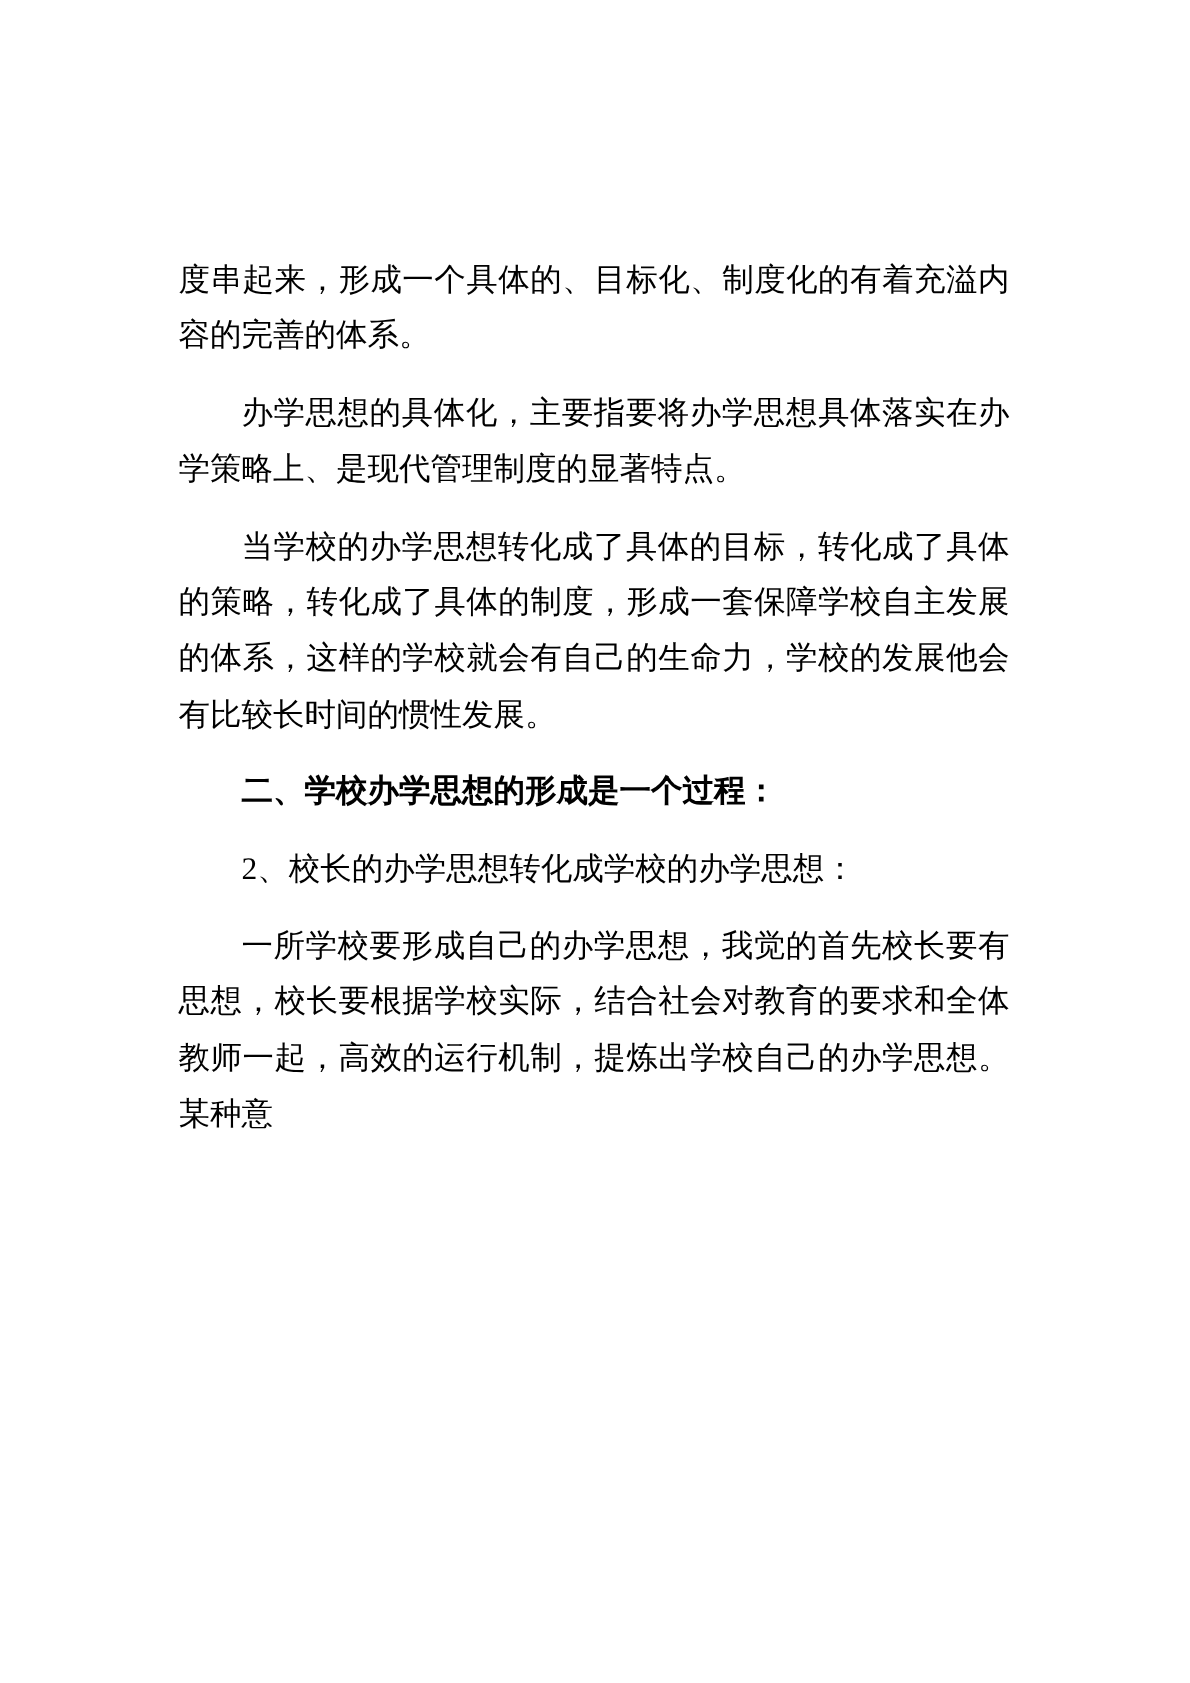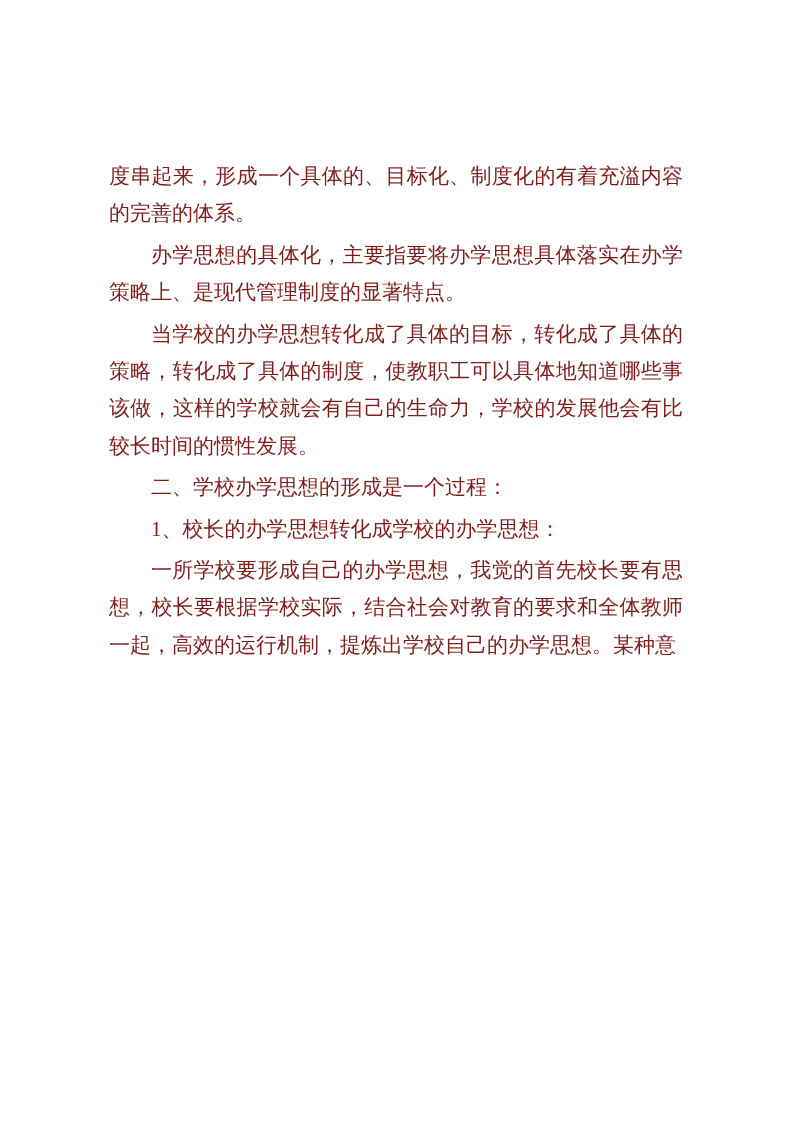--- a/index.html
+++ b/index.html
@@ -14,41 +14,41 @@
     background: #ffffff;
     overflow: hidden;
   }
   .doc-content {
     position: absolute;
     left: 105px;
     top: 154px;
     width: 582px;
   }
   .para {
-    margin: 4px;
+    margin: 14px;
     padding: 0;
     font-family: "Liberation Serif", "DejaVu Serif", serif;
     font-size: 21px;
     line-height: 37.4px;
-    color: #7f1d1d;
+    color: #000000;
     text-align: justify;
     word-break: break-all;
   }
   .para.indent {
     text-indent: 2em;
   }
   .para.heading {
-    font-weight: 400;
+    font-weight: 700;
   }
 </style>
 </head>
 <body>
 
 <div class="page">
   <div class="doc-content" id="doc-body">
       <p class="para">度串起来，形成一个具体的、目标化、制度化的有着充溢内容的完善的体系。</p>
       <p class="para indent">办学思想的具体化，主要指要将办学思想具体落实在办学策略上、是现代管理制度的显著特点。</p>
-      <p class="para indent">当学校的办学思想转化成了具体的目标，转化成了具体的策略，转化成了具体的制度，使教职工可以具体地知道哪些事该做，这样的学校就会有自己的生命力，学校的发展他会有比较长时间的惯性发展。</p>
+      <p class="para indent">当学校的办学思想转化成了具体的目标，转化成了具体的策略，转化成了具体的制度，形成一套保障学校自主发展的体系，这样的学校就会有自己的生命力，学校的发展他会有比较长时间的惯性发展。</p>
       <p class="para indent heading">二、学校办学思想的形成是一个过程：</p>
-      <p class="para indent">1、校长的办学思想转化成学校的办学思想：</p>
+      <p class="para indent">2、校长的办学思想转化成学校的办学思想：</p>
       <p class="para indent">一所学校要形成自己的办学思想，我觉的首先校长要有思想，校长要根据学校实际，结合社会对教育的要求和全体教师一起，高效的运行机制，提炼出学校自己的办学思想。某种意</p>
     </div>
 </div>
 
 </body></html>

